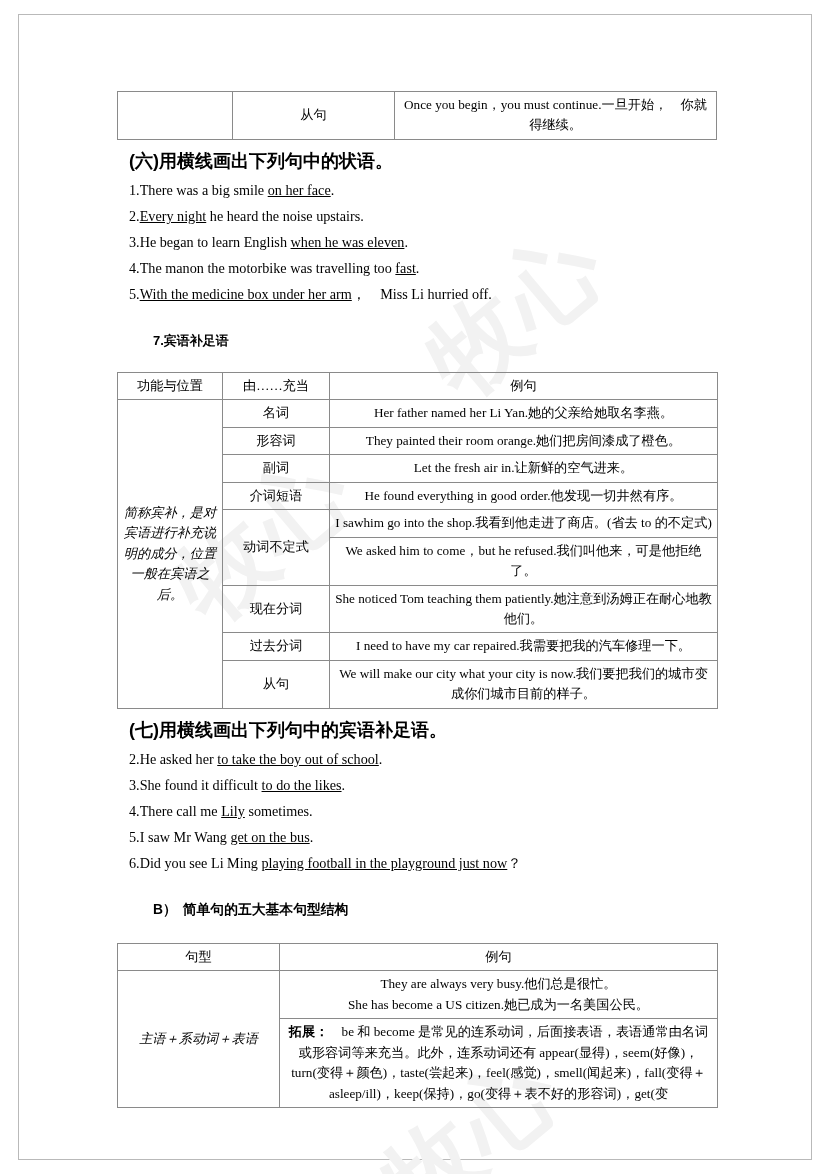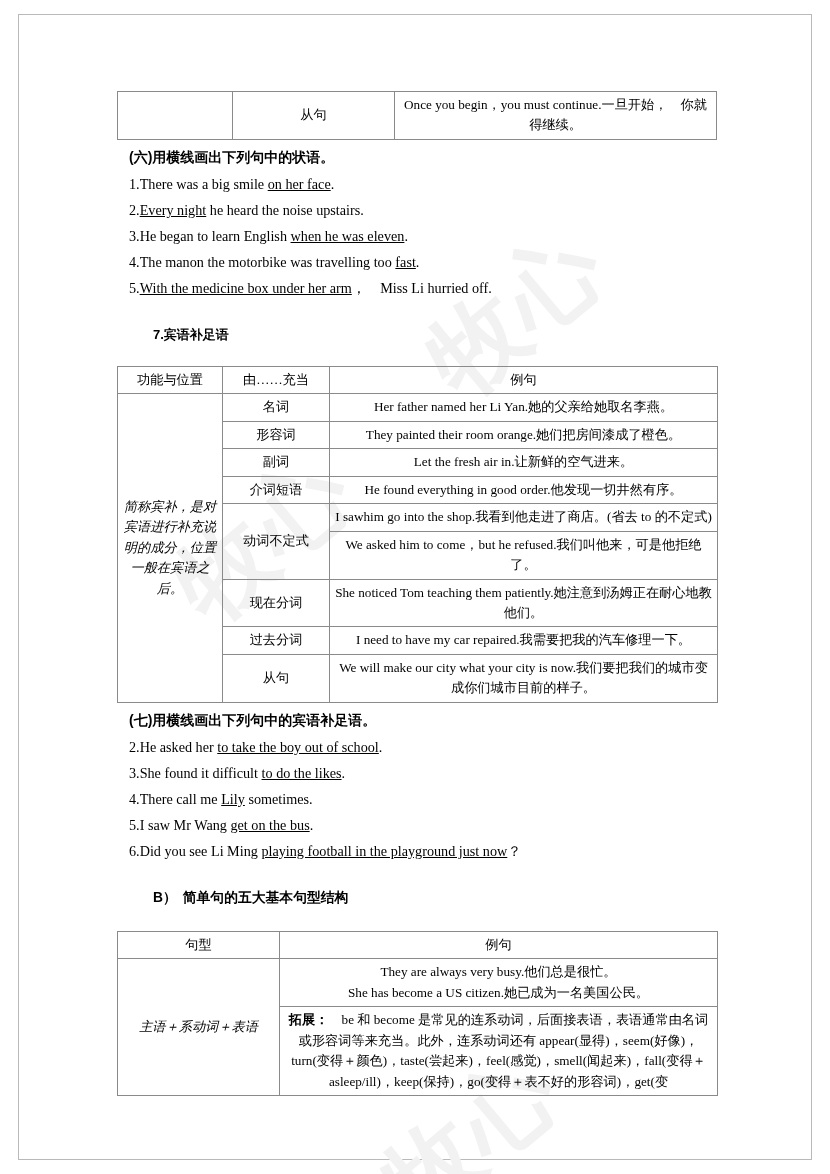--- a/index.html
+++ b/index.html
@@ -76,21 +76,21 @@
   .c2b { width: 107px; margin-left: 48px; }
   .c3b { width: 388px; }
 
   .c1c { width: 162px; }
   .c2c { width: 438px; }
 
   
   .sec-head {
     font-family: "Liberation Sans", "DejaVu Sans", sans-serif;
     font-weight: 700;
-    font-size: 14px;
+    font-size: 18px;
     margin: 9px 0 6px 12px;
   }
   .sub-head {
     font-family: "Liberation Sans", "DejaVu Sans", sans-serif;
     font-weight: 700;
     font-size: 13px;
     margin: 26px 0 22px 36px;
   }
   .sub-head2 {
     font-family: "Liberation Sans", "DejaVu Sans", sans-serif;

